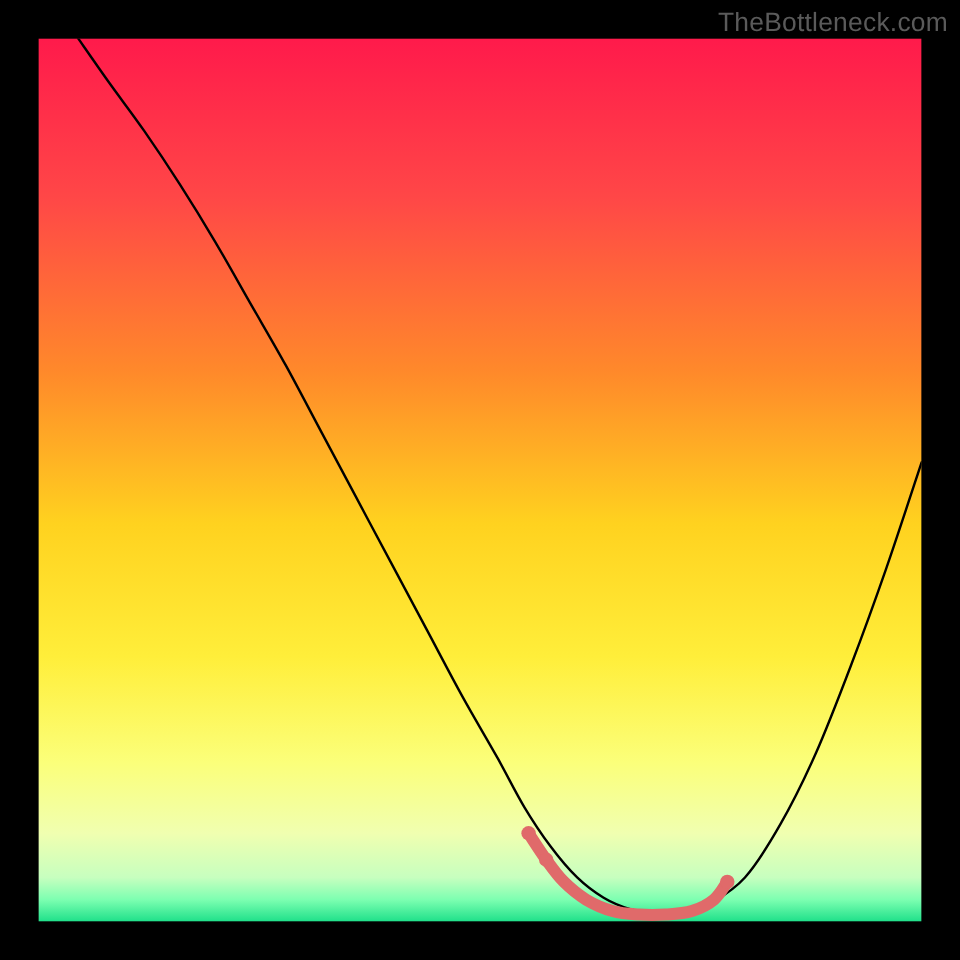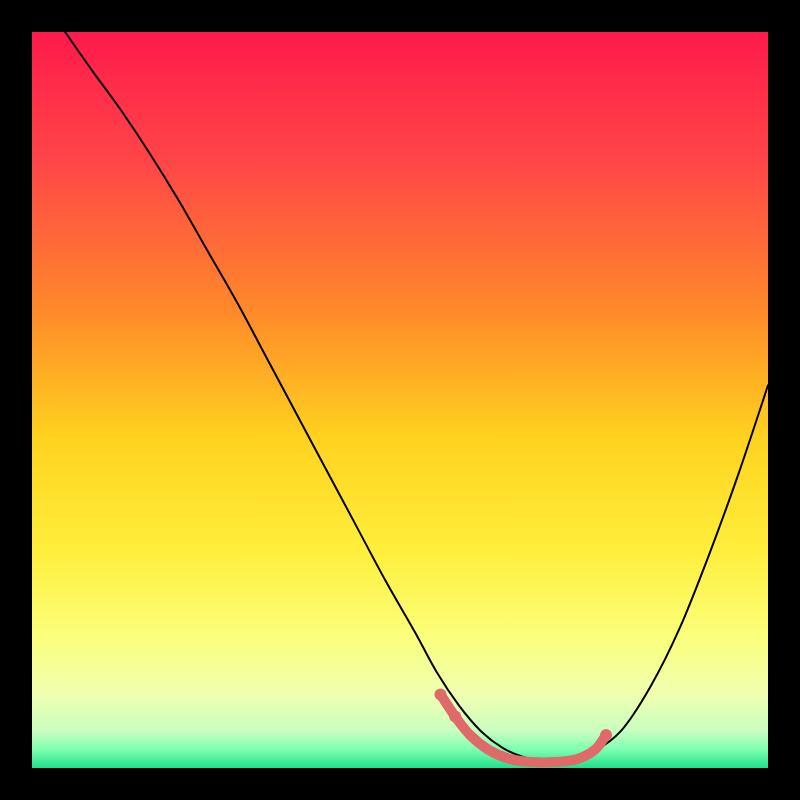--- a/index.html
+++ b/index.html
@@ -27,20 +27,21 @@
     top: 32px;
     width: 736px;
     height: 736px;
   }
   svg { display: block; }
 </style>
 </head>
 <body>
 
 <div class="stage">
+  <div class="watermark">TheBottleneck.com</div>
   <div class="plot">
     <svg id="chart-svg" width="736" height="736" viewBox="0 0 736 736">
       <defs>
         <linearGradient id="bg-grad" x1="0" y1="0" x2="0" y2="1">
             <stop offset="0%" stop-color="#ff1a4b"></stop>
             <stop offset="18%" stop-color="#ff4747"></stop>
             <stop offset="38%" stop-color="#ff8a2a"></stop>
             <stop offset="55.00000000000001%" stop-color="#ffd21f"></stop>
             <stop offset="70%" stop-color="#ffee3a"></stop>
             <stop offset="82%" stop-color="#fbff7a"></stop>

